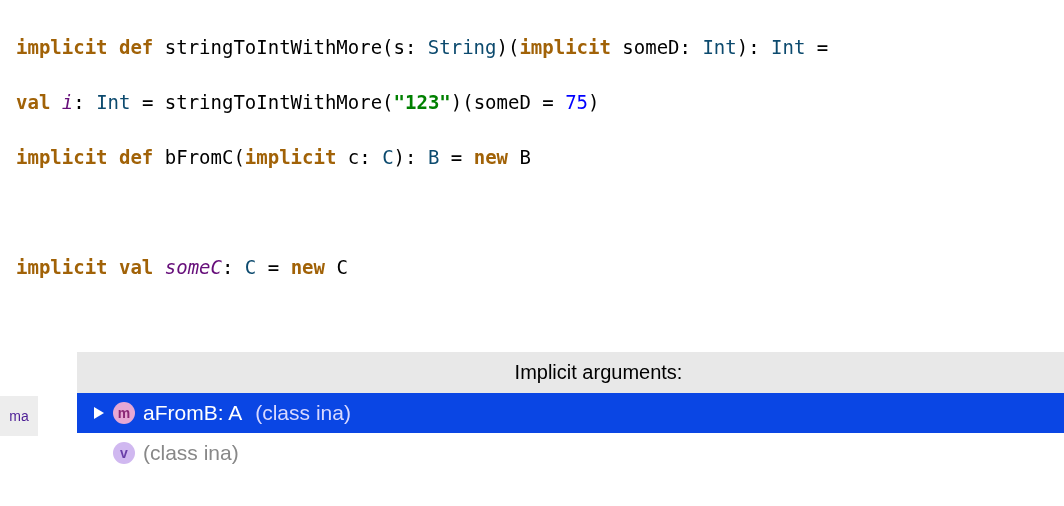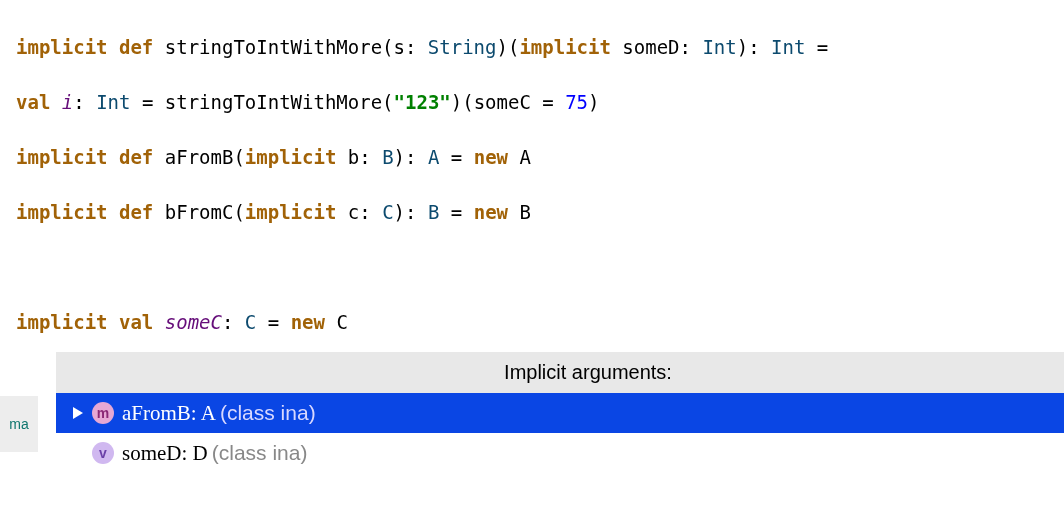--- a/index.html
+++ b/index.html
@@ -26,48 +26,49 @@
     .typ { color: #0c4a6e; }
     .str { color: #008000; font-weight: bold; }
     .num { color: #0000ff; }
     .fn { font-style: italic; }
     .varname { font-style: italic; color: #660e7a; }
     .popup-area {
       position: absolute;
       left: 0;
       top: 352px;
       width: 100%;
+      padding-left: 21px;
     }
     .popup-header {
       background: #e8e8e8;
       font-family: -apple-system, 'Helvetica Neue', Arial, sans-serif;
       font-size: 20px;
       padding: 6px 0;
       text-align: center;
       color: #000000;
       width: 100%;
       margin-left: 56px;
       box-sizing: border-box;
     }
     .popup-items {
       width: 100%;
     }
     .left-gutter {
       position: absolute;
       left: 0;
       top: 396px;
       width: 38px;
-      height: 56px;
+      height: 40px;
       background: #ededed;
       display: flex;
       align-items: center;
       justify-content: center;
       font-family: -apple-system, Arial, sans-serif;
       font-size: 14px;
-      color: #0f766e;
+      color: #4c1d95;
     }
     .item {
       display: flex;
       align-items: center;
       padding: 6px 0 6px 12px;
       font-family: -apple-system, 'Helvetica Neue', Arial, sans-serif;
       font-size: 21px;
       height: 40px;
       margin-left: 56px;
     }
@@ -101,37 +102,35 @@
       color: #8a2875;
     }
     .icon-v {
       background: #d0b8f0;
       color: #6a3fa8;
     }
     .item.selected .name {
       color: #ffffff;
     }
     .item .name {
-      margin-right: 4px;
-      font-family: Liberation Serif, serif;
+      margin-right: 13px;
     }
     .item .tail {
       color: #888888;
     }
     .item.selected .tail {
       color: #d8d8ff;
     }
   </style>
 </head>
 <body>
 
 <div class="editor">
 <div><span class="kw">implicit</span> <span class="kw">def</span> <span>stringToIntWithMore</span><span>(s: </span><span class="typ">String</span><span>)(</span><span class="kw">implicit</span><span> someD: </span><span class="typ">Int</span><span>): </span><span class="typ">Int</span><span> =</span></div>
-<div><span class="kw">val</span> <span class="varname">i</span><span>: </span><span class="typ">Int</span><span> = stringToIntWithMore(</span><span class="str">"123"</span><span>)(someC = </span><span class="num">75</span><span>)</span></div>
-<div><span class="kw">implicit</span> <span class="kw">def</span> <span>aFromB</span><span>(</span><span class="kw">implicit</span><span> b: </span><span class="typ">B</span><span>): </span><span class="typ">A</span><span> = </span><span class="kw">new</span><span> A</span></div>
+<div><span class="kw">val</span> <span class="varname">i</span><span>: </span><span class="typ">Int</span><span> = stringToIntWithMore(</span><span class="str">"123"</span><span>)(someD = </span><span class="num">75</span><span>)</span></div>
 <div><span class="kw">implicit</span> <span class="kw">def</span> <span>bFromC</span><span>(</span><span class="kw">implicit</span><span> c: </span><span class="typ">C</span><span>): </span><span class="typ">B</span><span> = </span><span class="kw">new</span><span> B</span></div>
 <div>&nbsp;</div>
 <div><span class="kw">implicit</span> <span class="kw">val</span> <span class="varname">someC</span><span>: </span><span class="typ">C</span><span> = </span><span class="kw">new</span><span> C</span></div>
 <div>&nbsp;</div>
 
 
 
 </div>
 
 <div class="popup-area">
@@ -143,19 +142,18 @@
             <polygon points="0,0 10,6 0,12"></polygon>
           </svg>
       </span>
       <span class="icon icon-m">m</span>
       <span class="name">aFromB: A</span>
       <span class="tail">  (class ina)</span>
     </div>
     <div class="item">
       <span class="arrow"></span>
       <span class="icon icon-v">v</span>
-      <span class="name">someD: D</span>
       <span class="tail">  (class ina)</span>
     </div>
   </div>
 </div>
 
 <div class="left-gutter">ma</div>
 
 </body></html>

